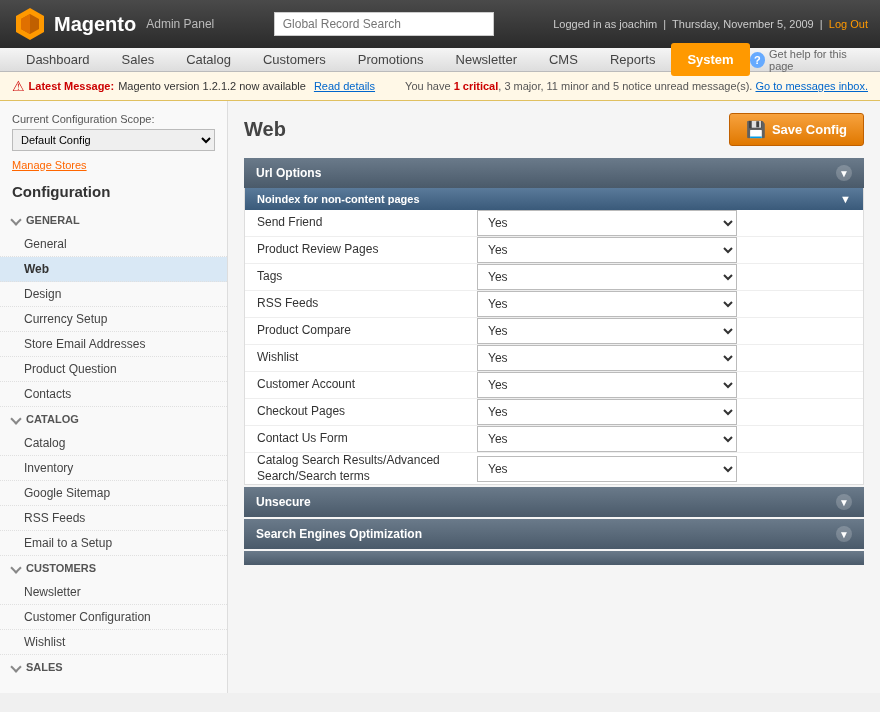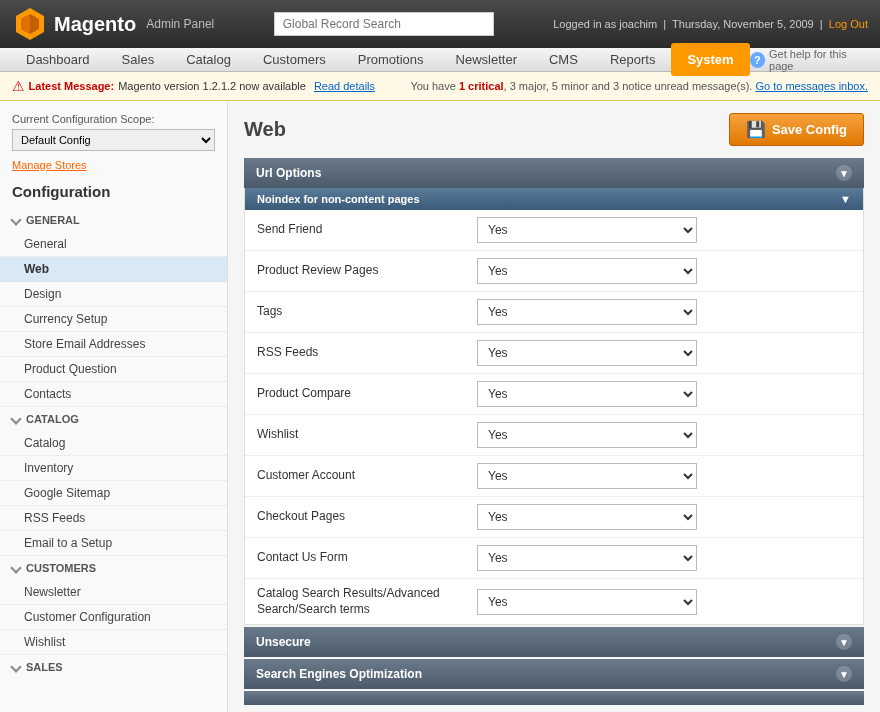--- a/index.html
+++ b/index.html
@@ -227,35 +227,35 @@
       font-size: 11px;
       font-weight: bold;
       display: flex;
       justify-content: space-between;
     }
 
     
     .form-row {
       display: flex;
       align-items: center;
-      padding: 7px 12px;
+      padding: 0 12px;
       border-bottom: 1px solid #eee;
     }
     .form-row:last-child { border-bottom: none; }
     .form-label {
       width: 220px;
       font-size: 12px;
       color: #333;
       line-height: 1.3;
     }
     .form-control {
       flex: 1;
     }
     .form-select {
-      width: 220px;
+      width: 260px;
       padding: 4px 6px;
       font-size: 12px;
       border: 1px solid #bbb;
       background: #fff;
       color: #333;
     }
 
     
     .collapsed-section {
       background: linear-gradient(to bottom, #6a7a8a, #4a5a6a);
@@ -310,21 +310,21 @@
     <span>Get help for this page</span>
   </div>
 </div>
 
 <div id="message-bar">
   <span style="color:#c00;font-size:14px;">⚠</span>
   <span class="latest-label">Latest Message:</span>
   <span>Magento version 1.2.1.2 now available</span>
   <a href="#" style="color:#06c;margin-left:4px;">Read details</a>
   <div class="right-msg" style="margin-left:auto;">
-    <span>You have</span>&nbsp;<span class="critical">1 critical</span><span>, 3 major, 5 minor and 3 notice unread message(s).</span>&nbsp;<a href="#" style="color:#06c;">Go to messages inbox.</a>
+    <span>You have</span>&nbsp;<span class="critical">1 critical</span><span>, 3 major, 11 minor and 5 notice unread message(s).</span>&nbsp;<a href="#" style="color:#06c;">Go to messages inbox.</a>
   </div>
 </div>
 
 <div id="layout">
 
   <div id="sidebar">
     <div id="scope-label">Current Configuration Scope:</div>
     <select id="scope-select">
       <option value="Default Config">Default Config</option>
     </select>

